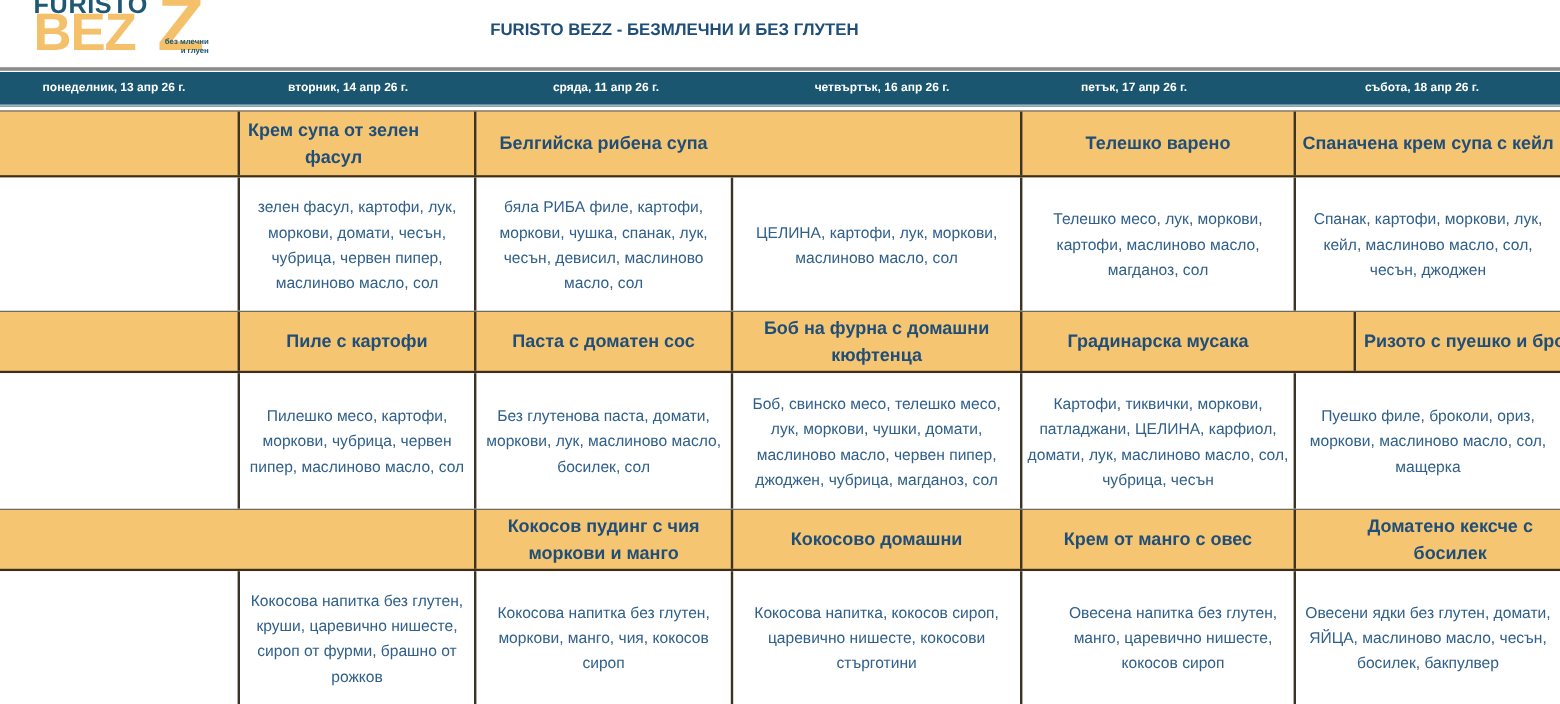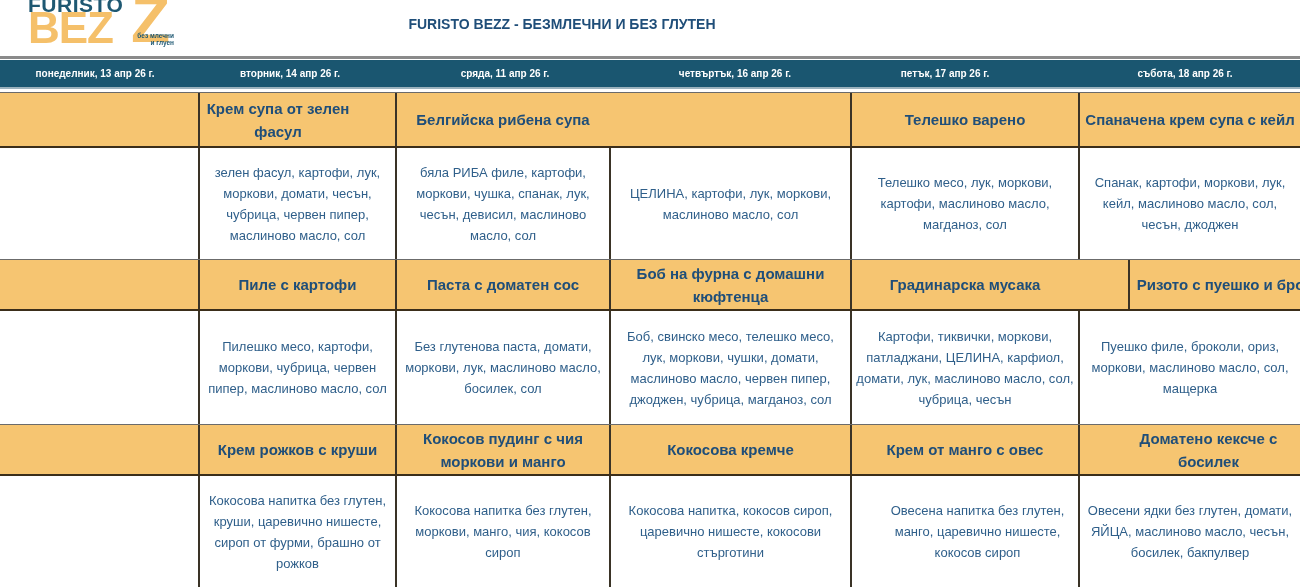--- a/index.html
+++ b/index.html
@@ -83,23 +83,22 @@
     <div class="cell c1" style="left:0;width:198px;"></div>
     <div class="cell" style="left:198px;width:197px;">Пилешко месо, картофи, моркови, чубрица, червен пипер,  маслиново масло, сол</div>
     <div class="cell" style="left:395px;width:214px;">Без глутенова паста, домати, моркови, лук, маслиново масло, босилек, сол</div>
     <div class="cell" style="left:609px;width:241px;">Боб, свинско месо, телешко месо, лук, моркови, чушки, домати,  маслиново масло, червен пипер, джоджен, чубрица, магданоз, сол</div>
     <div class="cell" style="left:850px;width:228px;">Картофи, тиквички, моркови, патладжани, ЦЕЛИНА, карфиол,  домати, лук, маслиново масло, сол, чубрица, чесън</div>
     <div class="cell" style="left:1078px;width:222px;">Пуешко филе, броколи, ориз, моркови, маслиново масло, сол, мащерка</div>
   </div>
 
   <div class="row title" style="top:332px;height:52px;">
     <div class="cell c1" style="left:0;width:198px;"></div>
-    <div class="cell" style="left:198px;width:197px;">Крем рожков с круши</div>
     <div class="cell" style="left:395px;width:214px;">Кокосов пудинг с чия моркови и манго</div>
-    <div class="cell" style="left:609px;width:241px;">Кокосова кремче</div>
+    <div class="cell" style="left:609px;width:241px;">Кокосово домашни</div>
     <div class="cell" style="left:850px;width:228px;">Крем от манго с овес</div>
     <div class="cell" style="left:1078px;width:222px;padding-left:40px;">Доматено кексче с босилек</div>
   </div>
   <div class="row detail" style="top:384px;height:111px;">
     <div class="cell c1" style="left:0;width:198px;"></div>
     <div class="cell" style="left:198px;width:197px;">Кокосова напитка без глутен, круши, царевично нишесте, сироп от фурми, брашно от рожков</div>
     <div class="cell" style="left:395px;width:214px;">Кокосова напитка без глутен, моркови, манго, чия, кокосов сироп</div>
     <div class="cell" style="left:609px;width:241px;">Кокосова напитка, кокосов сироп, царевично нишесте, кокосови стърготини</div>
     <div class="cell" style="left:850px;width:228px;padding-left:28px;">Овесена напитка без глутен, манго, царевично нишесте, кокосов сироп</div>
     <div class="cell" style="left:1078px;width:222px;">Овесени ядки без глутен, домати, ЯЙЦА, маслиново масло, чесън,  босилек, бакпулвер</div>

